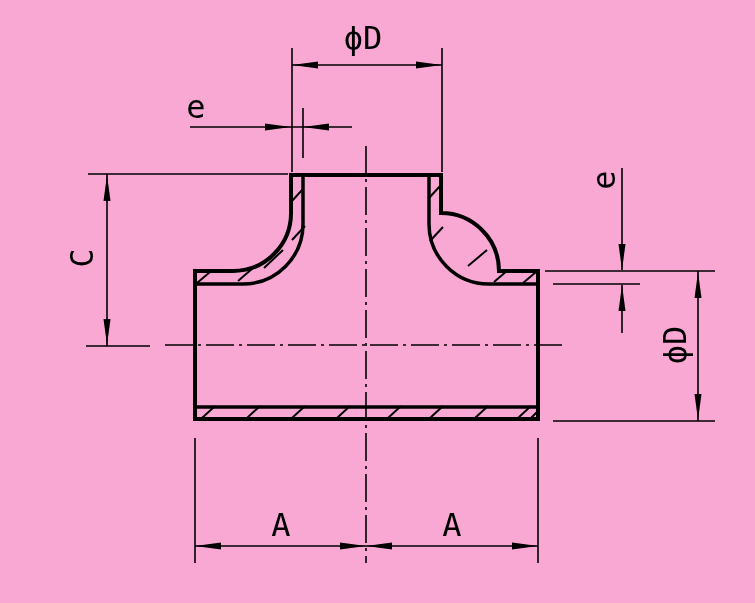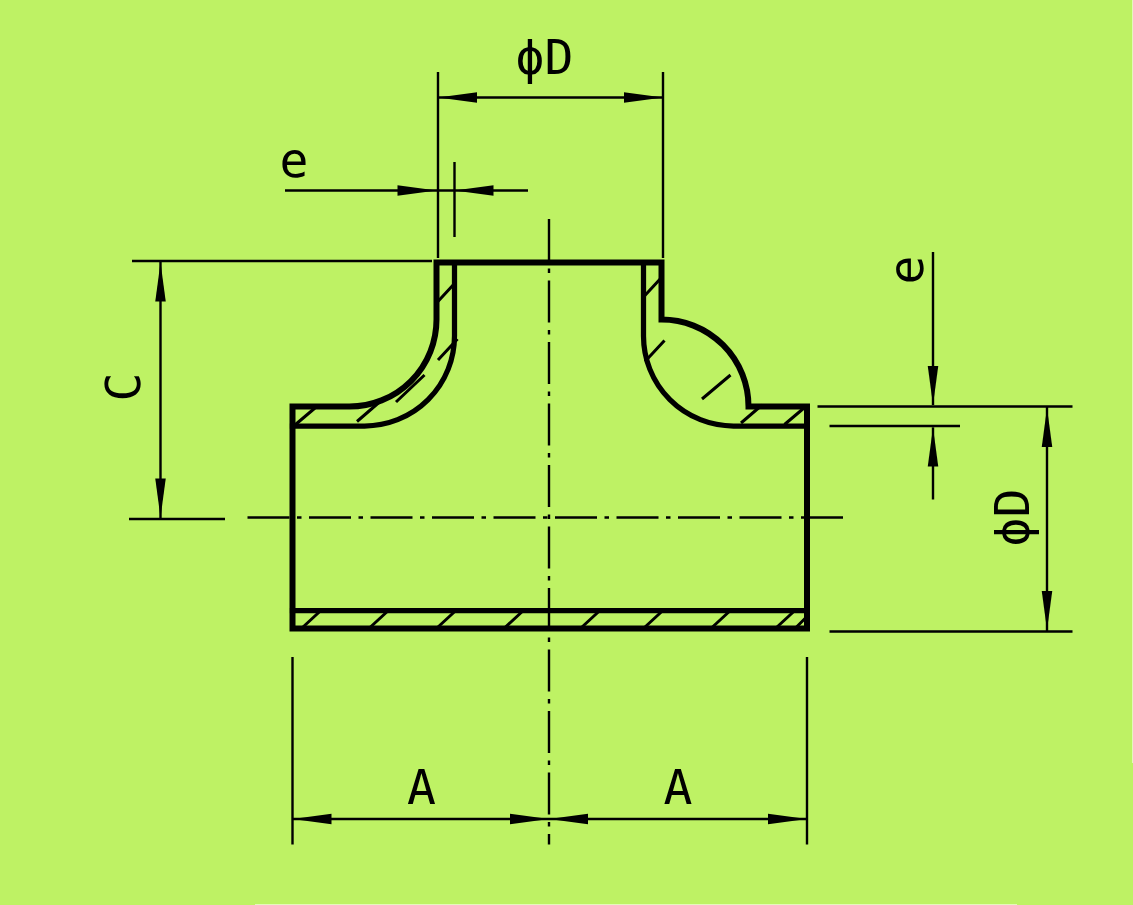--- a/index.html
+++ b/index.html
@@ -4,21 +4,21 @@
 <style>
   html, body {
     margin: 0;
     padding: 0;
     background: #ffffff;
   }
   .canvas {
     position: relative;
     width: 755px;
     height: 603px;
-    background: #bef264;
+    background: #f9a8d4;
     overflow: hidden;
     font-family: "DejaVu Sans Mono", monospace;
   }
   svg { display: block; }
   text {
     font-family: "DejaVu Sans Mono", monospace;
     font-size: 32px;
     fill: #000000;
   }
   .thick { stroke: #000000; stroke-width: 4;   fill: none; stroke-linecap: square; }

